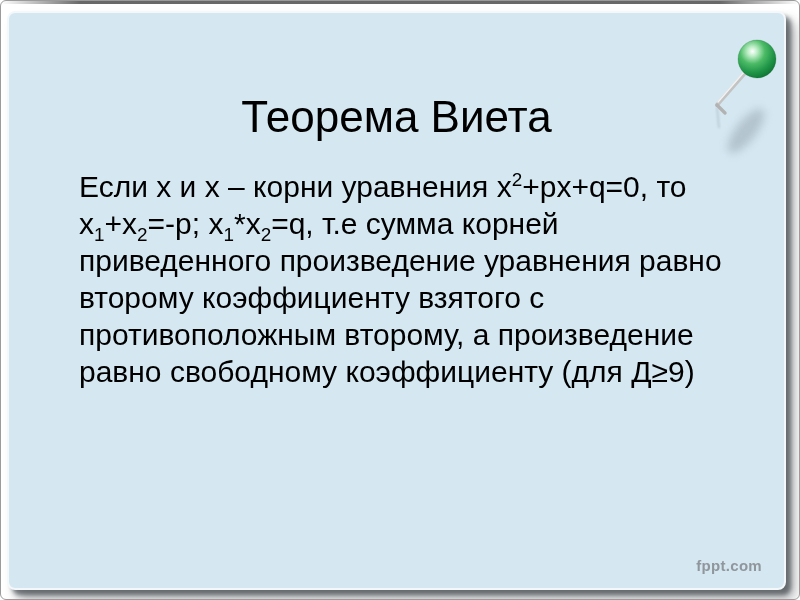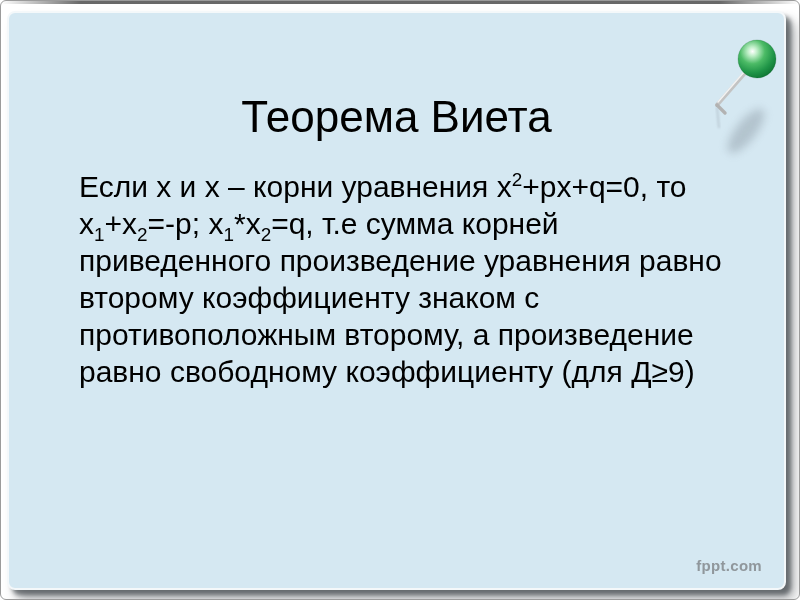--- a/index.html
+++ b/index.html
@@ -77,21 +77,21 @@
 
 <div class="stage">
   <div class="slide">
 
     <div class="slide-title">Теорема Виета</div>
 
     <div class="slide-body">
       <div class="body-line"><span>Если x и x – корни уравнения x</span><span class="seg-sup">2</span><span>+px+q=0, то</span></div>
       <div class="body-line"><span>x</span><span class="seg-sub">1</span><span>+x</span><span class="seg-sub">2</span><span>=-p; x</span><span class="seg-sub">1</span><span>*x</span><span class="seg-sub">2</span><span>=q, т.е сумма корней</span></div>
       <div class="body-line"><span>приведенного произведение уравнения равно</span></div>
-      <div class="body-line"><span>второму коэффициенту знаком с</span></div>
+      <div class="body-line"><span>второму коэффициенту взятого с</span></div>
       <div class="body-line"><span>противоположным второму, а произведение</span></div>
       <div class="body-line"><span>равно свободному коэффициенту (для Д≥9)</span></div>
     </div>
 
     <svg class="pin" viewBox="0 0 110 140" xmlns="http://www.w3.org/2000/svg">
       <defs>
         <radialGradient id="ballGrad" cx="38%" cy="30%" r="78%">
           <stop offset="0%" stop-color="#ffffff"></stop>
           <stop offset="16%" stop-color="#bdeec6"></stop>
           <stop offset="42%" stop-color="#4cbb66"></stop>

